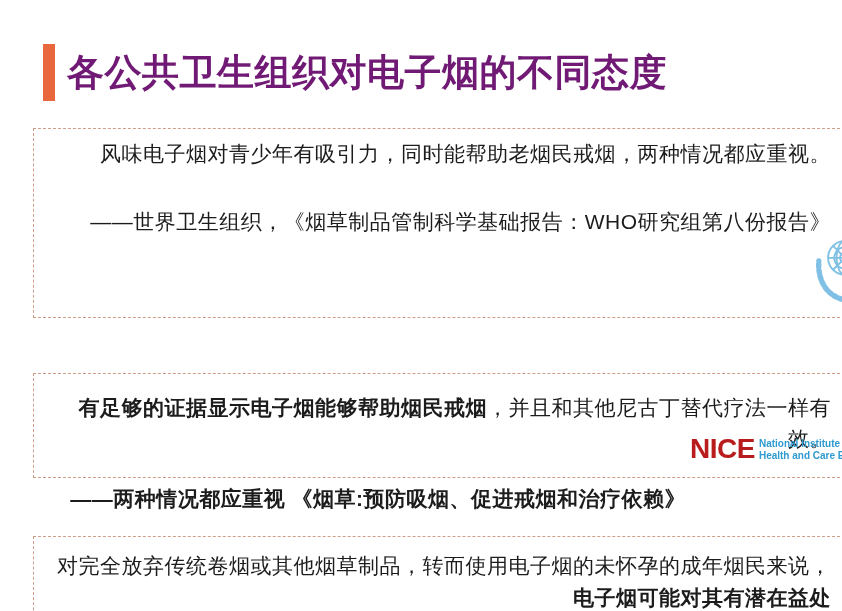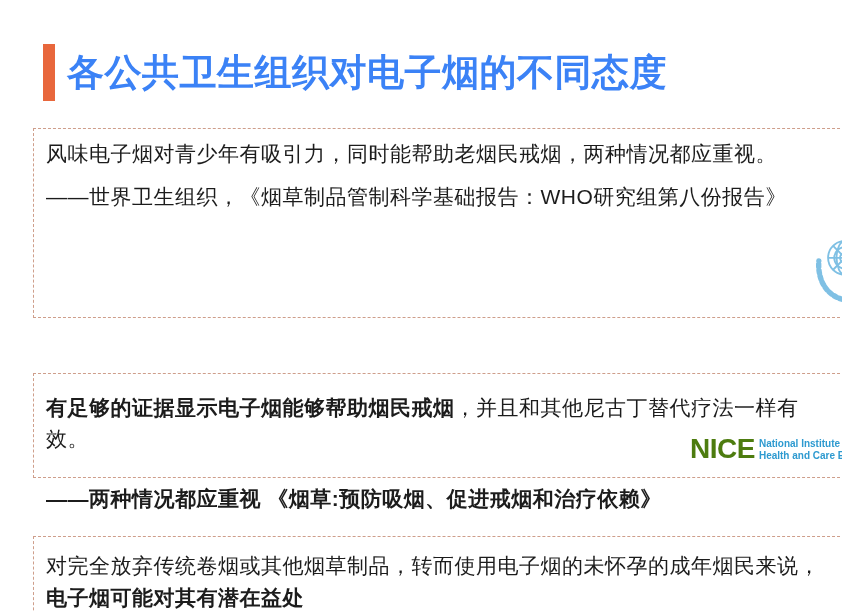--- a/index.html
+++ b/index.html
@@ -3,42 +3,42 @@
 <meta charset="utf-8">
 <style>
   html,body{margin:0;padding:0;background:#ffffff;}
   .page{
     position:relative;width:842px;height:611px;overflow:hidden;background:#ffffff;
     font-family:"Liberation Sans","DejaVu Sans",sans-serif;color:#1c1c1c;
   }
   
   .header{position:absolute;top:44px;left:43px;display:flex;align-items:center;}
   .accent-bar{width:12px;height:57px;background:#E8673C;margin-right:12px;flex:0 0 auto;}
-  .title{font-size:37px;font-weight:800;letter-spacing:.5px;margin:0;white-space:nowrap;color:#3b82f6;}
+  .title{font-size:37px;font-weight:800;letter-spacing:.5px;margin:0;white-space:nowrap;color:#701a75;}
   
   .quote-box{
     position:absolute;left:33px;width:832px;box-sizing:border-box;
     border:1px dashed #CE9E8B;background:#fff;padding:0 0 0 12px;
   }
   .box1{top:128px;height:190px;}
   .box2{top:373px;height:105px;}
   .box3{top:536px;height:110px;border-bottom:none;}
-  .para{font-size:21px;line-height:31px;letter-spacing:.5px;margin:0;max-width:785px;}
+  .para{font-size:21px;line-height:31px;letter-spacing:.5px;margin:0;max-width:785px;text-align:right;}
   .para b{font-weight:700;}
   .box1 .p1{margin-top:9px;}
   .box1 .p2{margin-top:28px;}
-  .box1 .attr{margin-top:12px;}
+  .box1 .attr{margin-top:37px;}
   .box2 .p1{margin-top:18px;}
   .box2 .attr{margin-top:29px;font-weight:700;max-width:640px;}
   .box3 .p1{margin-top:13px;line-height:32px;}
   
   .who-logo{position:absolute;left:806px;top:224px;width:78px;height:80px;}
   
   .nice-logo{position:absolute;left:656px;top:62px;display:flex;align-items:flex-start;white-space:nowrap;}
-  .nice-word{font-size:28px;font-weight:800;color:#4d7c0f;line-height:26px;letter-spacing:-.5px;}
+  .nice-word{font-size:28px;font-weight:800;color:#b91c1c;line-height:26px;letter-spacing:-.5px;}
   .nice-tagline{font-size:10px;line-height:11.5px;color:#2E9AD0;margin-left:4px;padding-top:2px;font-weight:600;}
 </style>
 </head>
 <body>
 
 <div class="page">
 
   <header class="header">
     <span class="accent-bar"></span>
     <h1 class="title">各公共卫生组织对电子烟的不同态度</h1>

